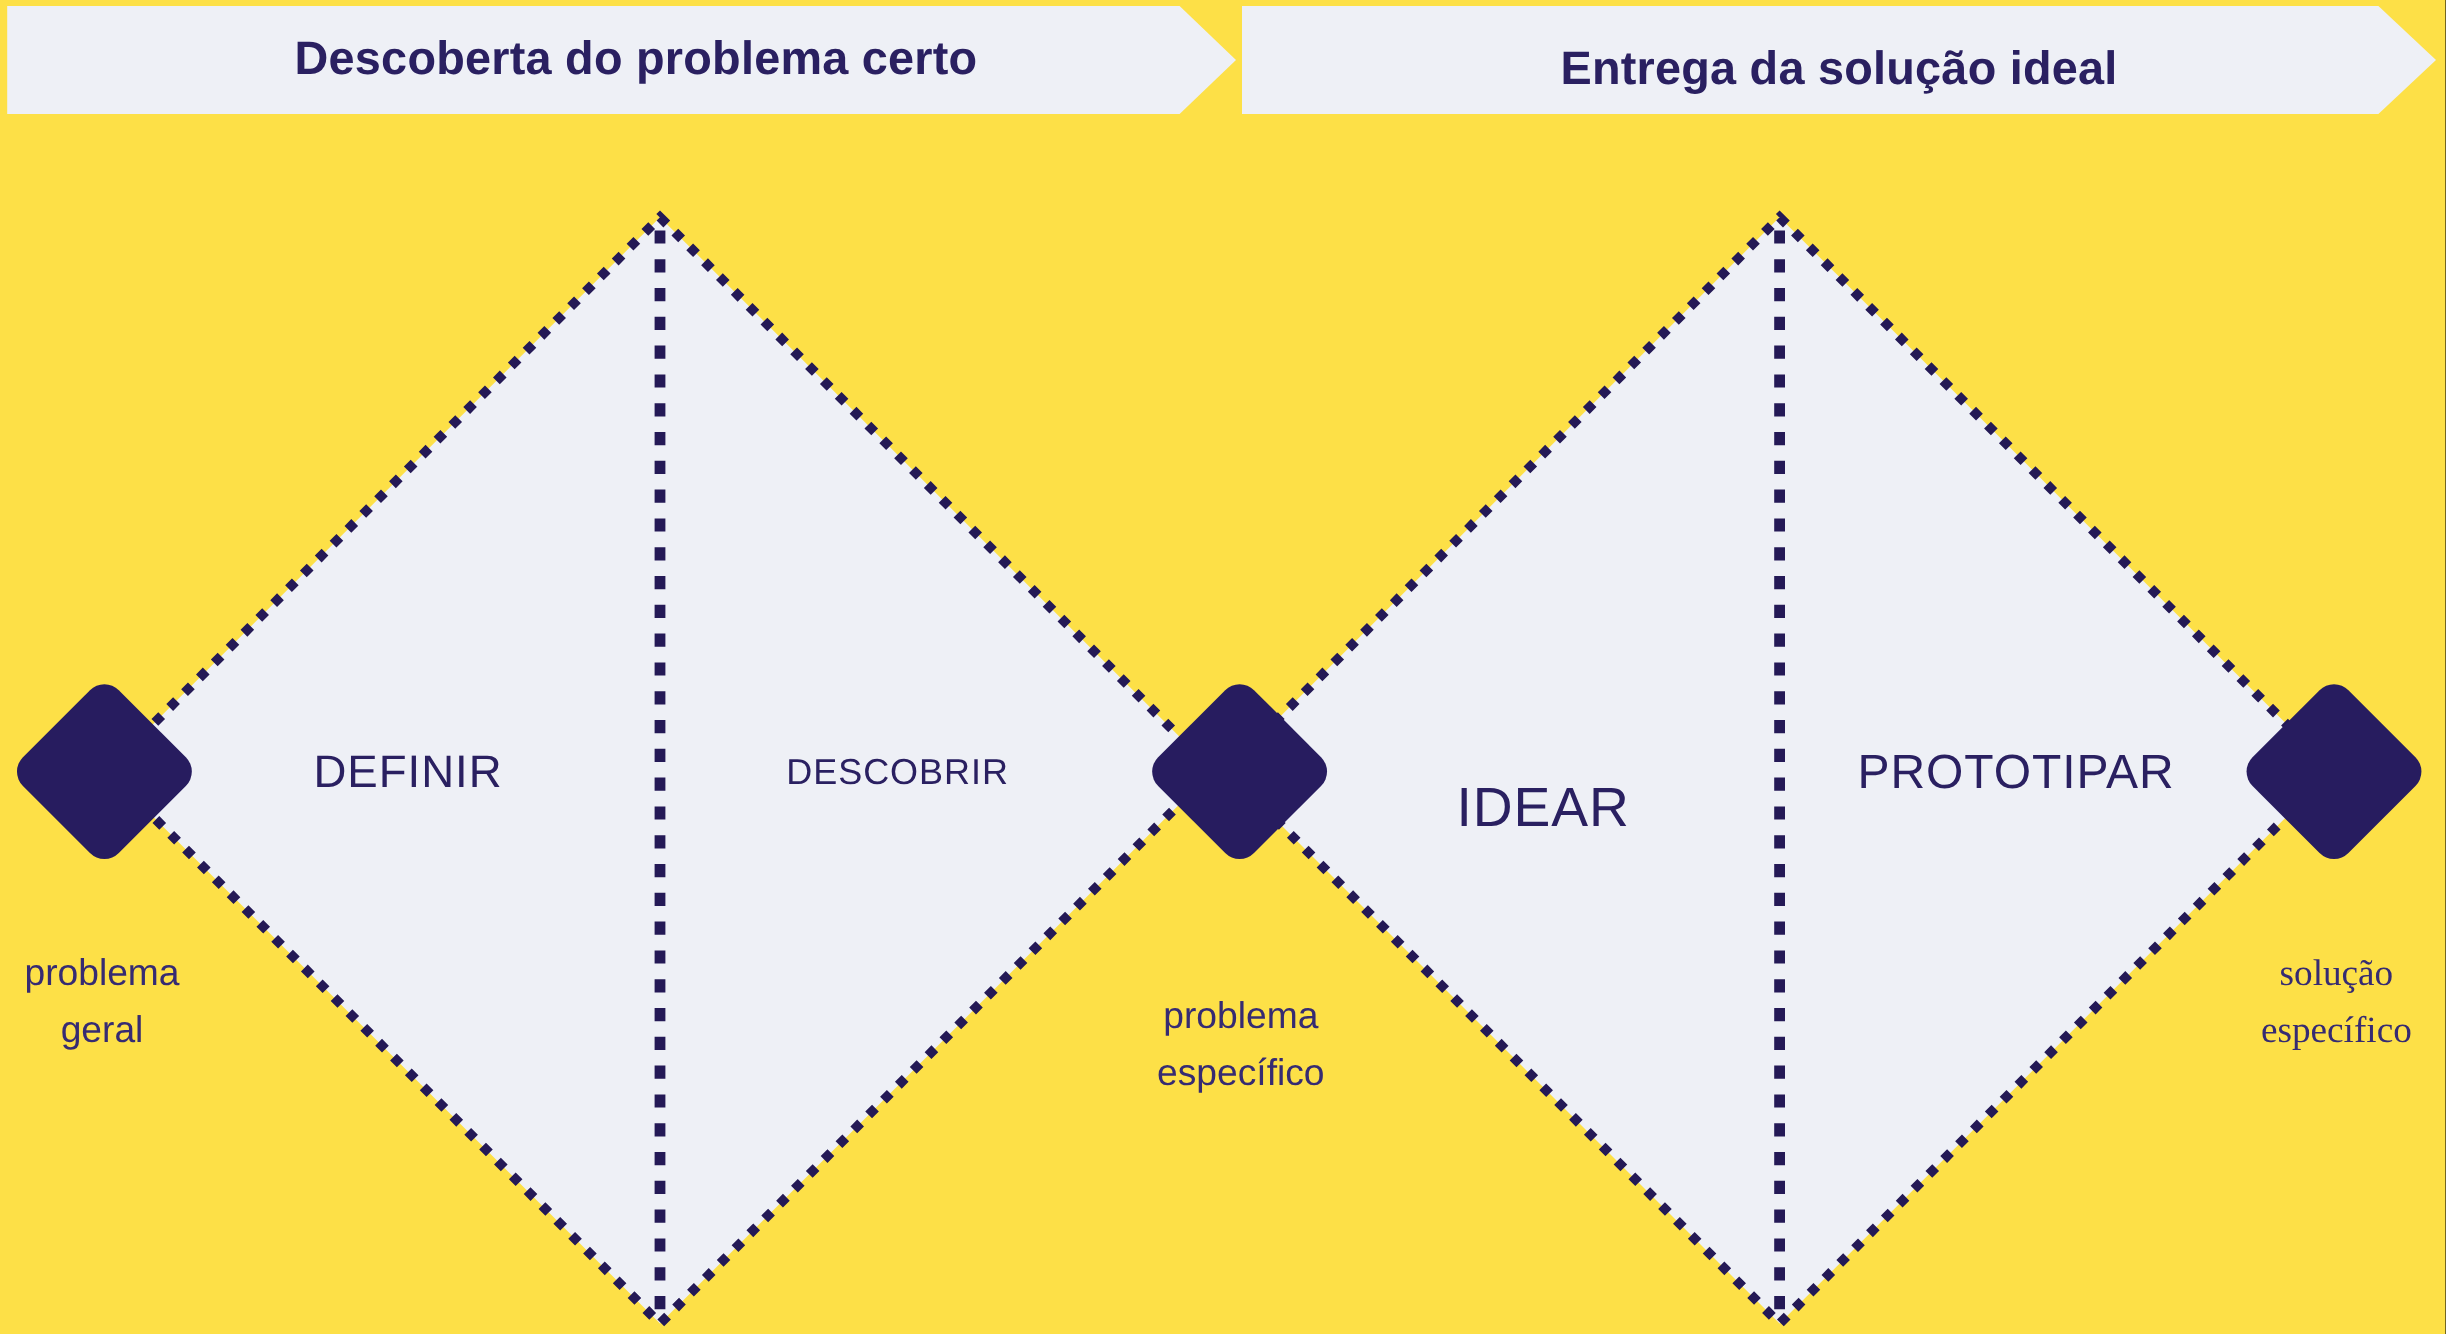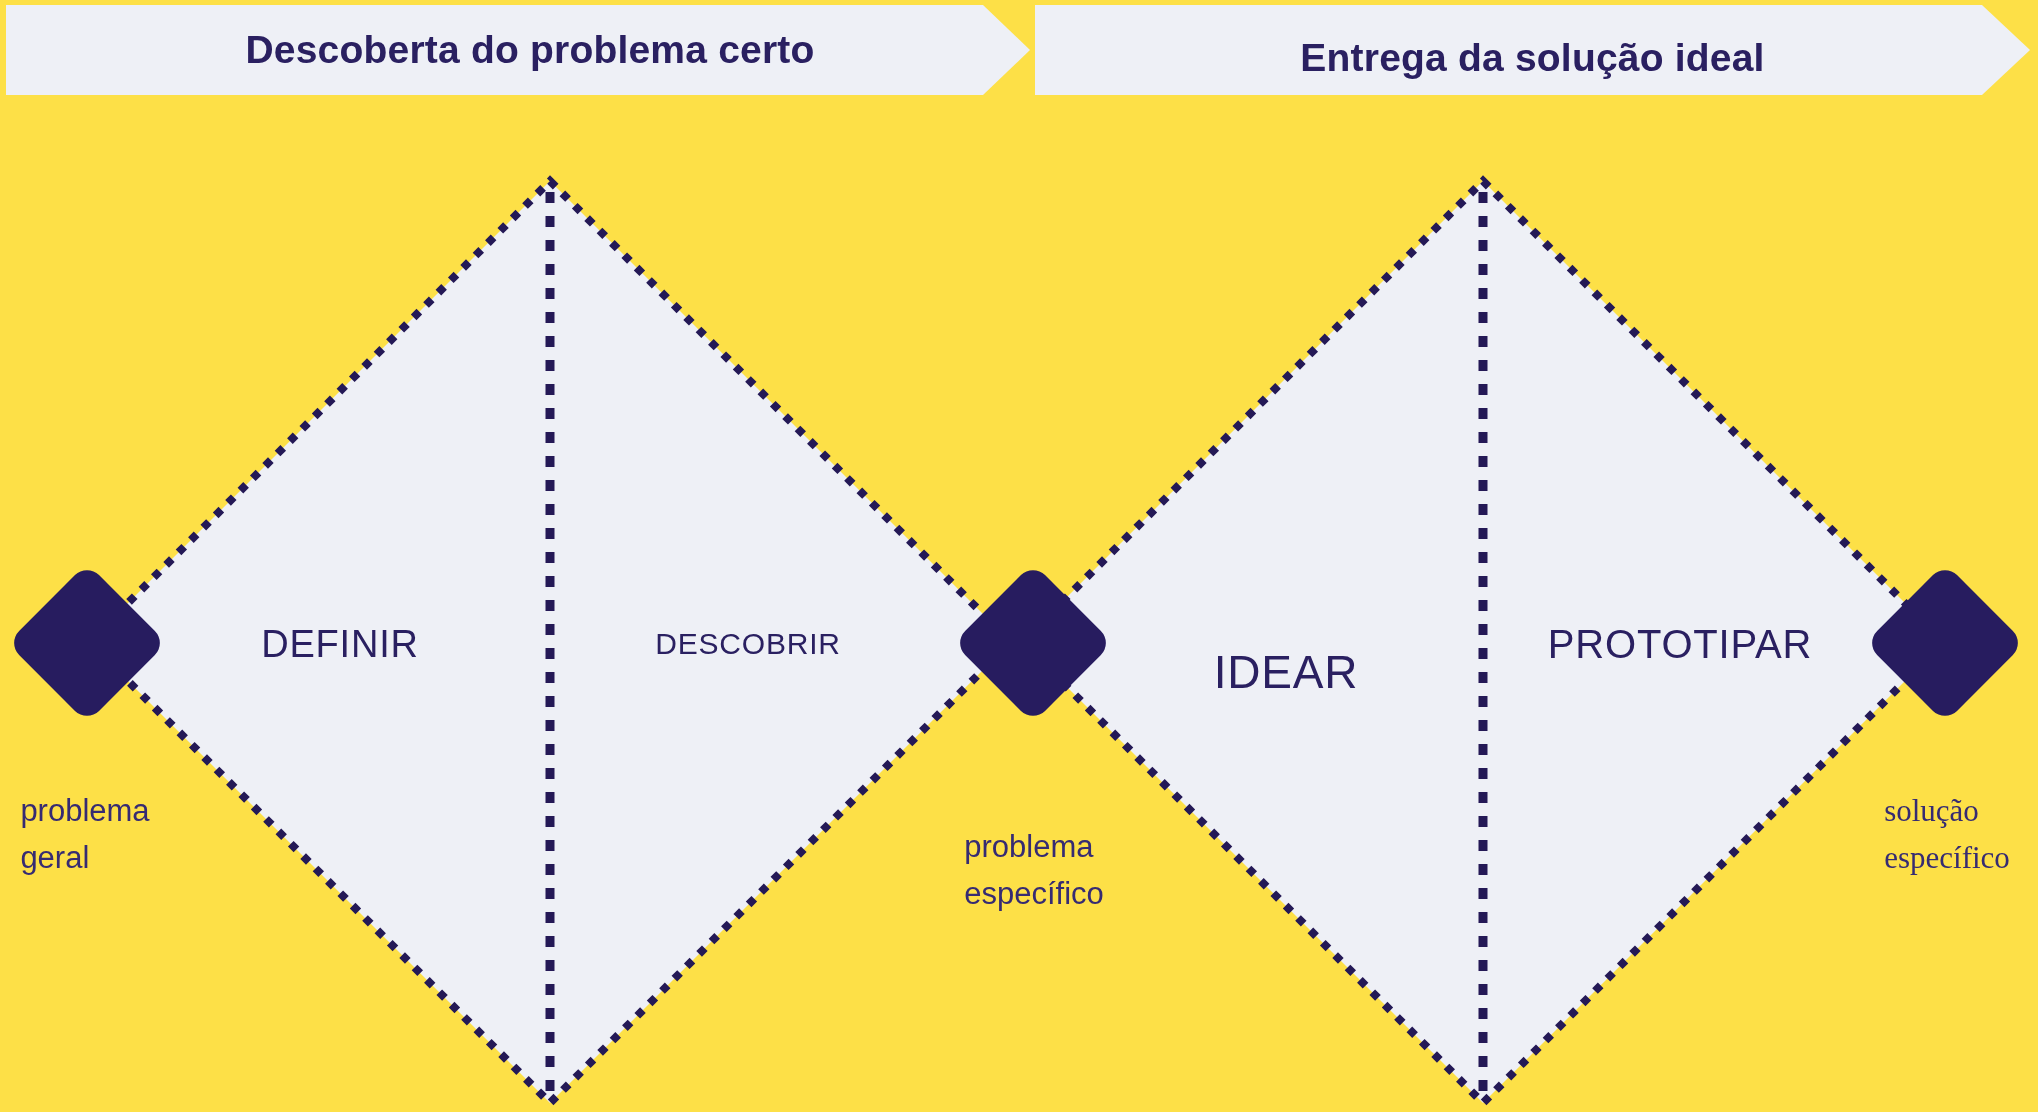--- a/index.html
+++ b/index.html
@@ -50,21 +50,21 @@
   .phase-descobrir  { left: 748px;  top: 644px; font-size: 30px; }
   .phase-idear      { left: 1286px; top: 644px; font-size: 46px; margin-top: 28px; }
   .phase-prototipar { left: 1680px; top: 644px; font-size: 40px; }
   .milestone-label {
     position: absolute;
     transform: translate(-50%, -50%);
     color: #362b72;
     font-size: 31px;
     font-weight: 500;
     line-height: 47px;
-    text-align: left;
+    text-align: center;
     white-space: nowrap;
   }
   .milestone-left  { left: 85px;   top: 834px; }
   .milestone-mid   { left: 1034px; top: 870px; }
   .milestone-right { left: 1947px; top: 834px; font-family: Liberation Serif, serif; }
 </style>
 </head>
 <body>
 
 <div class="stage">

